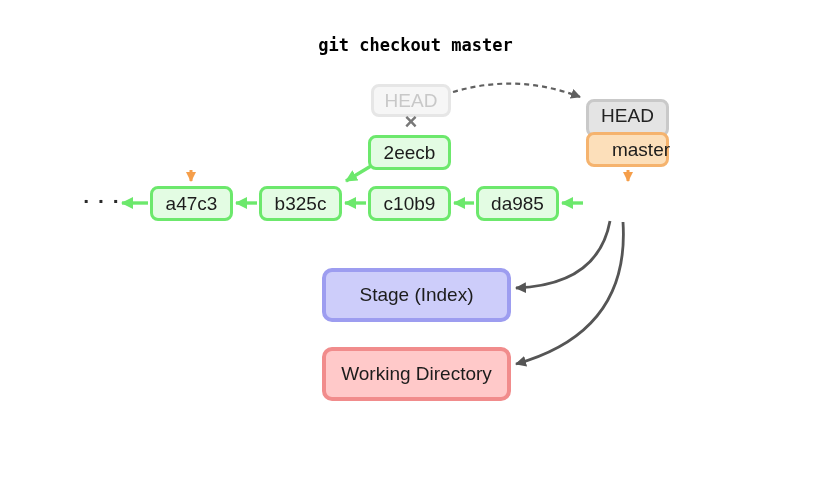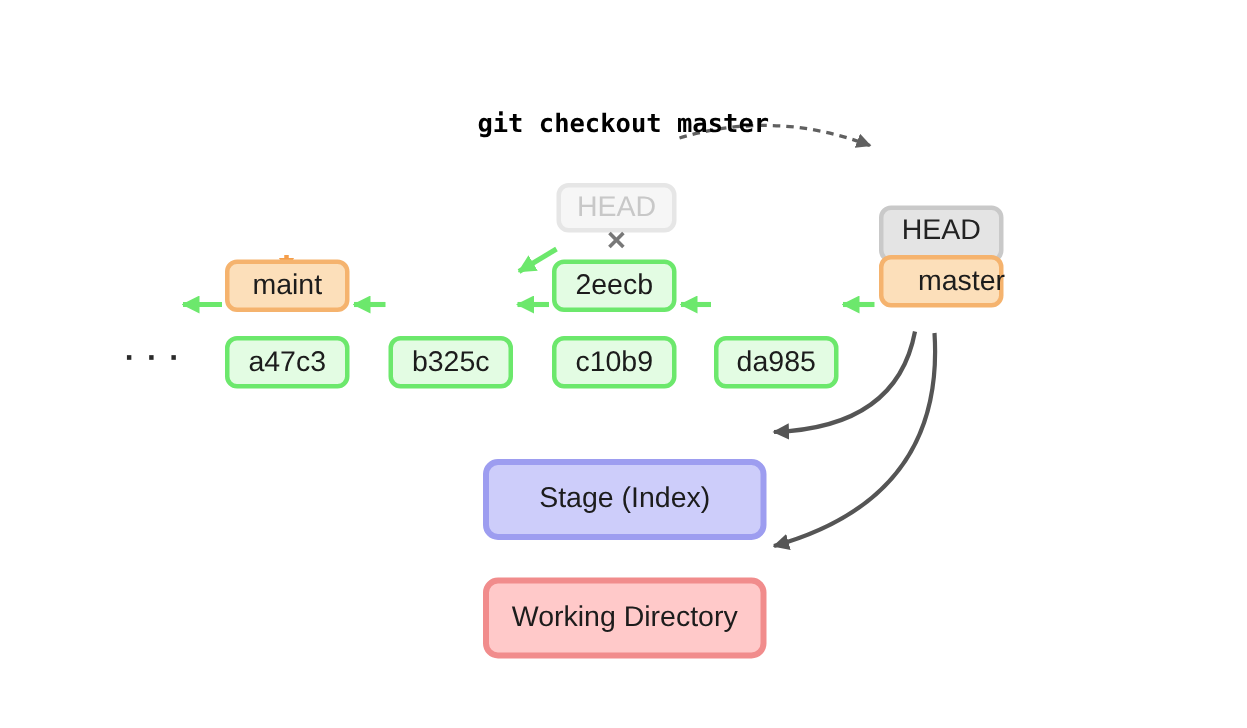--- a/index.html
+++ b/index.html
@@ -30,21 +30,21 @@
   .working { background:#ffc9c9; border:4.5px solid #f18c8c; }
   .dots {
     position:absolute; left:82px; top:189px; width:40px; text-align:center;
     font-size:21px; font-weight:bold; color:#2a2a2a; letter-spacing:1px;
   }
   .cross {
     position:absolute; left:399px; top:111px; width:24px; text-align:center;
     font-size:22px; font-weight:bold; color:#787878; line-height:22px;
   }
   svg.edges { position:absolute; left:0; top:0; z-index:1; }
-  .box, .area, .dots, .cross, .title { z-index:2;margin-top:38px; }
+  .box, .area, .dots, .cross, .title { z-index:2; }
   .zmaster { z-index:3;padding-left:27px; }
 </style>
 </head>
 <body>
 
 <div class="canvas">
 
   <svg class="edges" width="831" height="485" viewBox="0 0 831 485">
     <defs>
       <marker id="ah-green" markerUnits="userSpaceOnUse" markerWidth="12" markerHeight="12" viewBox="0 0 12 12" refX="11" refY="6" orient="auto">
@@ -83,21 +83,20 @@
     <path d="M453 92 Q517 73 580 97" stroke="#606060" stroke-width="2.2" stroke-dasharray="5 4" fill="none" marker-end="url(#ah-gray)"></path>
   </svg>
 
   <div class="title">git checkout master</div>
 
   <div class="box ghost" style="left:371px; top:84px;">HEAD</div>
   <div class="cross">×</div>
 
   <div class="box commit" style="left:368px; top:135px;">2eecb</div>
 
-  <div class="box branch" style="left:150px; top:135px;">maint</div>
 
   <div class="box headbox" style="left:586px; top:99px; align-items:flex-start; padding-top:3px;">HEAD</div>
   <div class="box branch zmaster" style="left:586px; top:132px;">master</div>
 
   <div class="dots">· · ·</div>
 
   <div class="box commit" style="left:150px; top:186px;text-align:right;">a47c3</div>
   <div class="box commit" style="left:259px; top:186px;">b325c</div>
   <div class="box commit" style="left:368px; top:186px;text-align:right;">c10b9</div>
   <div class="box commit" style="left:476px; top:186px;">da985</div>

